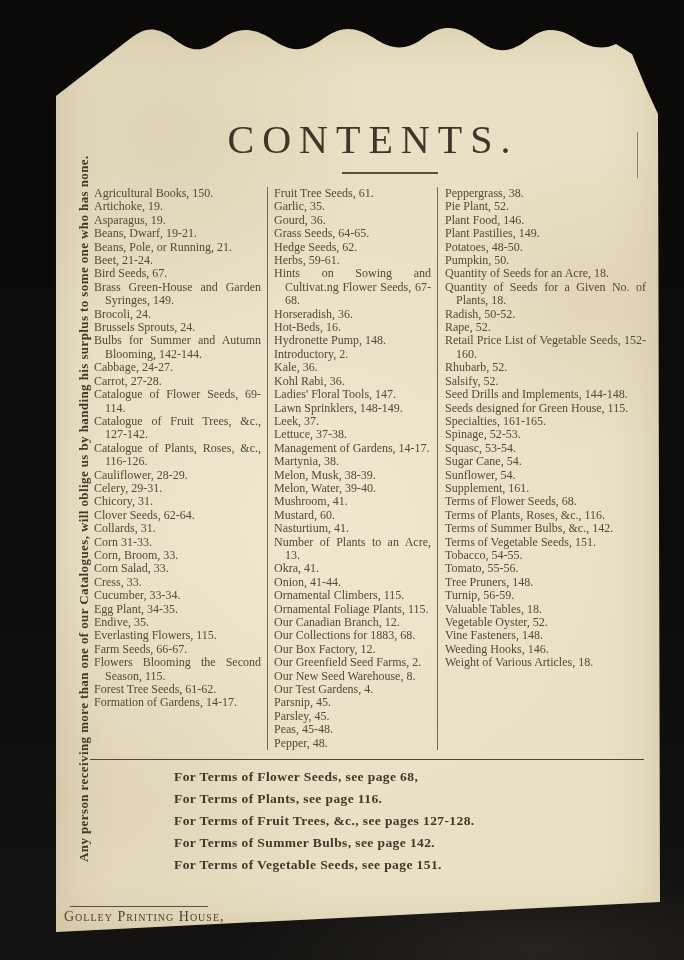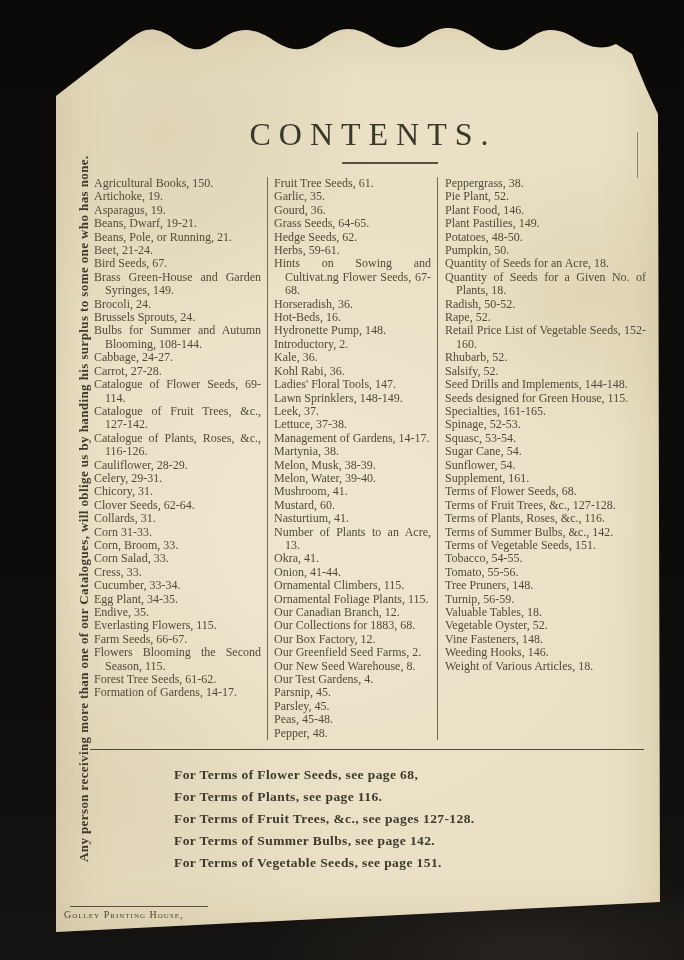--- a/index.html
+++ b/index.html
@@ -23,21 +23,21 @@
     color:#4b4532;
   }
   .sidenote{
     position:absolute;left:22px;top:838px;width:772px;
     transform:rotate(-90deg);transform-origin:0 0;
     font-size:13px;font-weight:bold;letter-spacing:0.4px;
     color:#3f3a2a;white-space:nowrap;
   }
   .title{
     padding-top:92px;text-align:center;
-    font-size:32px;letter-spacing:8px;font-weight:normal;
+    font-size:40px;letter-spacing:8px;font-weight:normal;
     color:#3b382a;margin:0 0 0 30px;
   }
   .title-rule{
     width:96px;height:0;border-top:2px solid #57503c;
     margin:9px auto 0 auto;margin-left:288px;
   }
   .columns{
     display:flex;margin:13px 0 0 40px;width:552px;
     font-size:12px;line-height:13.4px;text-align:justify;
     color:#514b37;
@@ -45,34 +45,34 @@
   .col{box-sizing:border-box;}
   .col-1{width:173px;padding-right:6px;}
   .col-2{width:170px;border-left:1px solid #716a52;padding:0 6px;}
   .col-3{width:209px;border-left:1px solid #716a52;padding-left:7px;}
   .col > div{padding-left:11px;text-indent:-11px;}
   .terms-rule{
     width:554px;height:0;border-top:1.5px solid #4e4836;
     margin:9px 0 0 36px;
   }
   .terms{
-    margin:14px 0 0 120px;
+    margin:6px 0 0 120px;
     font-size:13.5px;font-weight:bold;line-height:22px;
     letter-spacing:0.4px;color:#3e3a2b;
   }
   .crease{
     position:absolute;left:583px;top:108px;width:1px;height:46px;
     background:rgba(70,60,45,0.55);
   }
   .imprint{
     position:absolute;left:10px;top:882px;color:#4a4434;
   }
   .imprint-rule{width:138px;border-top:1px solid #57503c;margin-left:6px;}
   .imprint-text{
-    font-variant:small-caps;font-size:10px;letter-spacing:1px;
+    font-variant:small-caps;font-size:14px;letter-spacing:1px;
     margin-top:2px;white-space:nowrap;
   }
 </style>
 </head>
 <body>
 
 <div class="paper">
 
   <div class="sidenote">Any person receiving more than one of our Catalogues, will oblige us by handing his surplus to some one who has none.</div>
 
@@ -85,21 +85,21 @@
         <div class="entry">Agricultural Books, 150.</div>
         <div class="entry">Artichoke, 19.</div>
         <div class="entry">Asparagus, 19.</div>
         <div class="entry">Beans, Dwarf, 19-21.</div>
         <div class="entry">Beans, Pole, or Running, 21.</div>
         <div class="entry">Beet, 21-24.</div>
         <div class="entry">Bird Seeds, 67.</div>
         <div class="entry">Brass Green-House and Garden Syringes, 149.</div>
         <div class="entry">Brocoli, 24.</div>
         <div class="entry">Brussels Sprouts, 24.</div>
-        <div class="entry">Bulbs for Summer and Autumn Blooming, 108-144.</div>
+        <div class="entry">Bulbs for Summer and Autumn Blooming, 142-144.</div>
         <div class="entry">Cabbage, 24-27.</div>
         <div class="entry">Carrot, 27-28.</div>
         <div class="entry">Catalogue of Flower Seeds, 69-114.</div>
         <div class="entry">Catalogue of Fruit Trees, &amp;c., 127-142.</div>
         <div class="entry">Catalogue of Plants, Roses, &amp;c., 116-126.</div>
         <div class="entry">Cauliflower, 28-29.</div>
         <div class="entry">Celery, 29-31.</div>
         <div class="entry">Chicory, 31.</div>
         <div class="entry">Clover Seeds, 62-64.</div>
         <div class="entry">Collards, 31.</div>
@@ -173,21 +173,20 @@
         <div class="entry">Salsify, 52.</div>
         <div class="entry">Seed Drills and Implements, 144-148.</div>
         <div class="entry">Seeds designed for Green House, 115.</div>
         <div class="entry">Specialties, 161-165.</div>
         <div class="entry">Spinage, 52-53.</div>
         <div class="entry">Squasc, 53-54.</div>
         <div class="entry">Sugar Cane, 54.</div>
         <div class="entry">Sunflower, 54.</div>
         <div class="entry">Supplement, 161.</div>
         <div class="entry">Terms of Flower Seeds, 68.</div>
-        <div class="entry">Terms of Fruit Trees, &amp;c., 127-128.</div>
         <div class="entry">Terms of Plants, Roses, &amp;c., 116.</div>
         <div class="entry">Terms of Summer Bulbs, &amp;c., 142.</div>
         <div class="entry">Terms of Vegetable Seeds, 151.</div>
         <div class="entry">Tobacco, 54-55.</div>
         <div class="entry">Tomato, 55-56.</div>
         <div class="entry">Tree Pruners, 148.</div>
         <div class="entry">Turnip, 56-59.</div>
         <div class="entry">Valuable Tables, 18.</div>
         <div class="entry">Vegetable Oyster, 52.</div>
         <div class="entry">Vine Fasteners, 148.</div>

